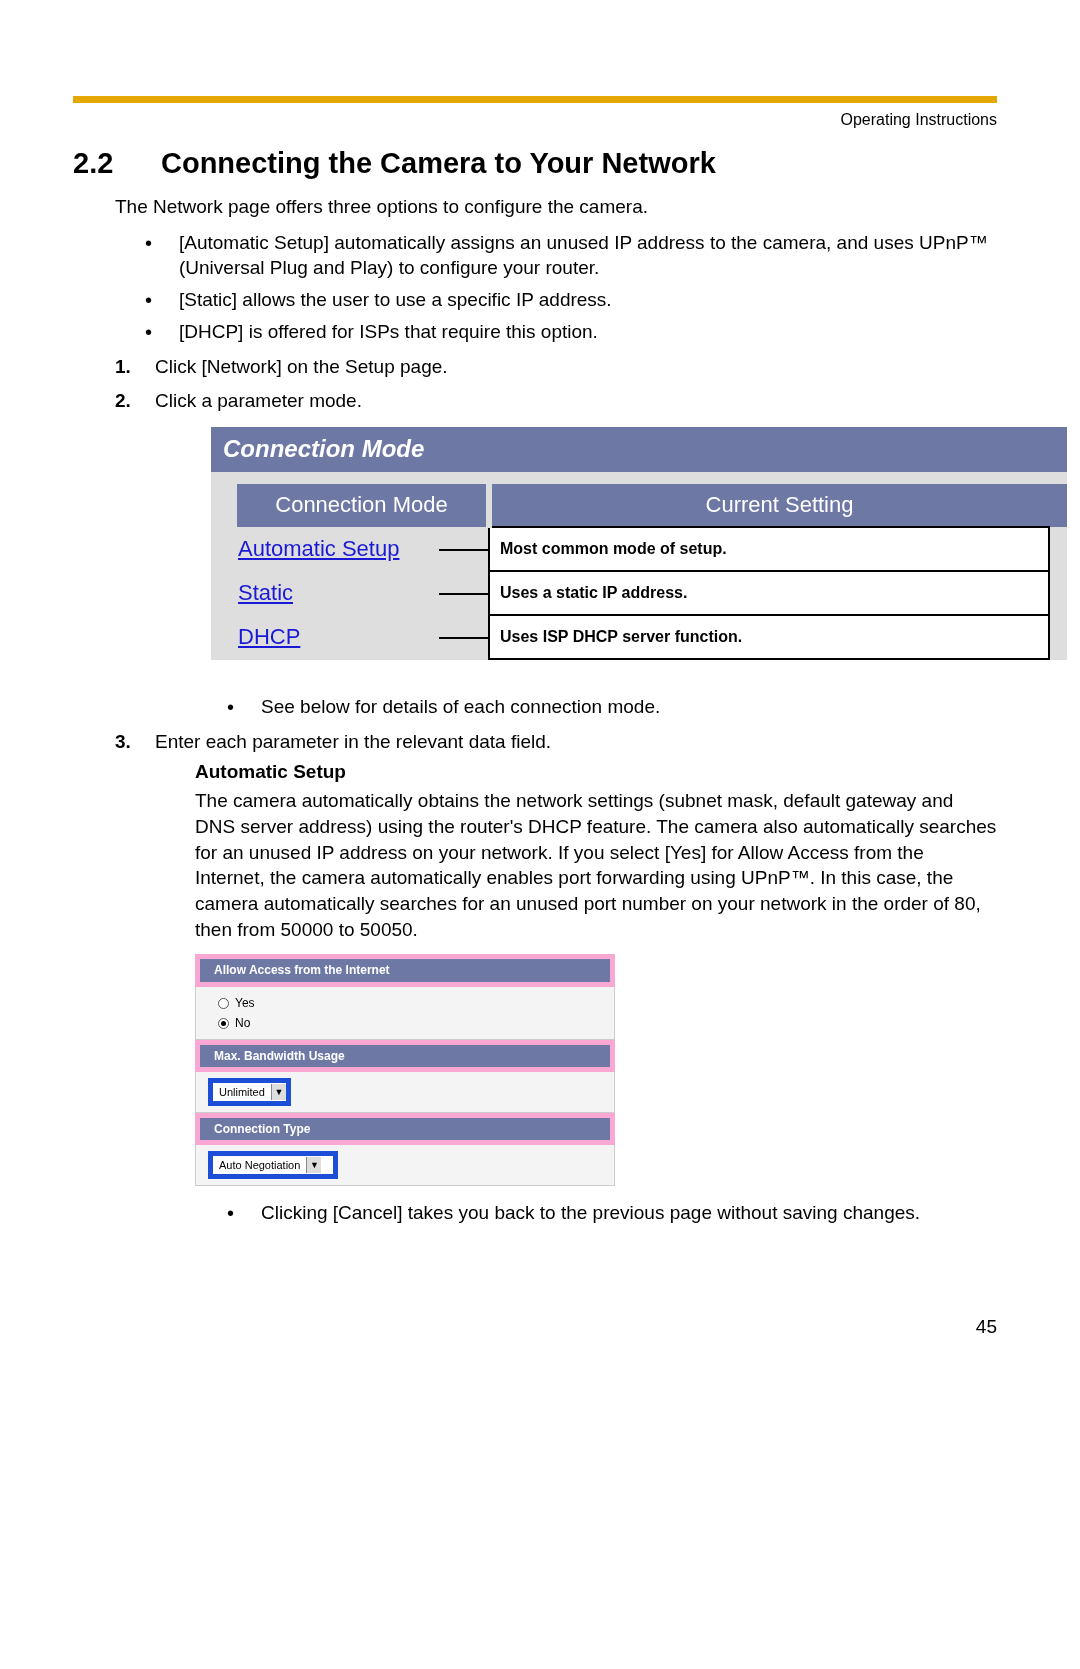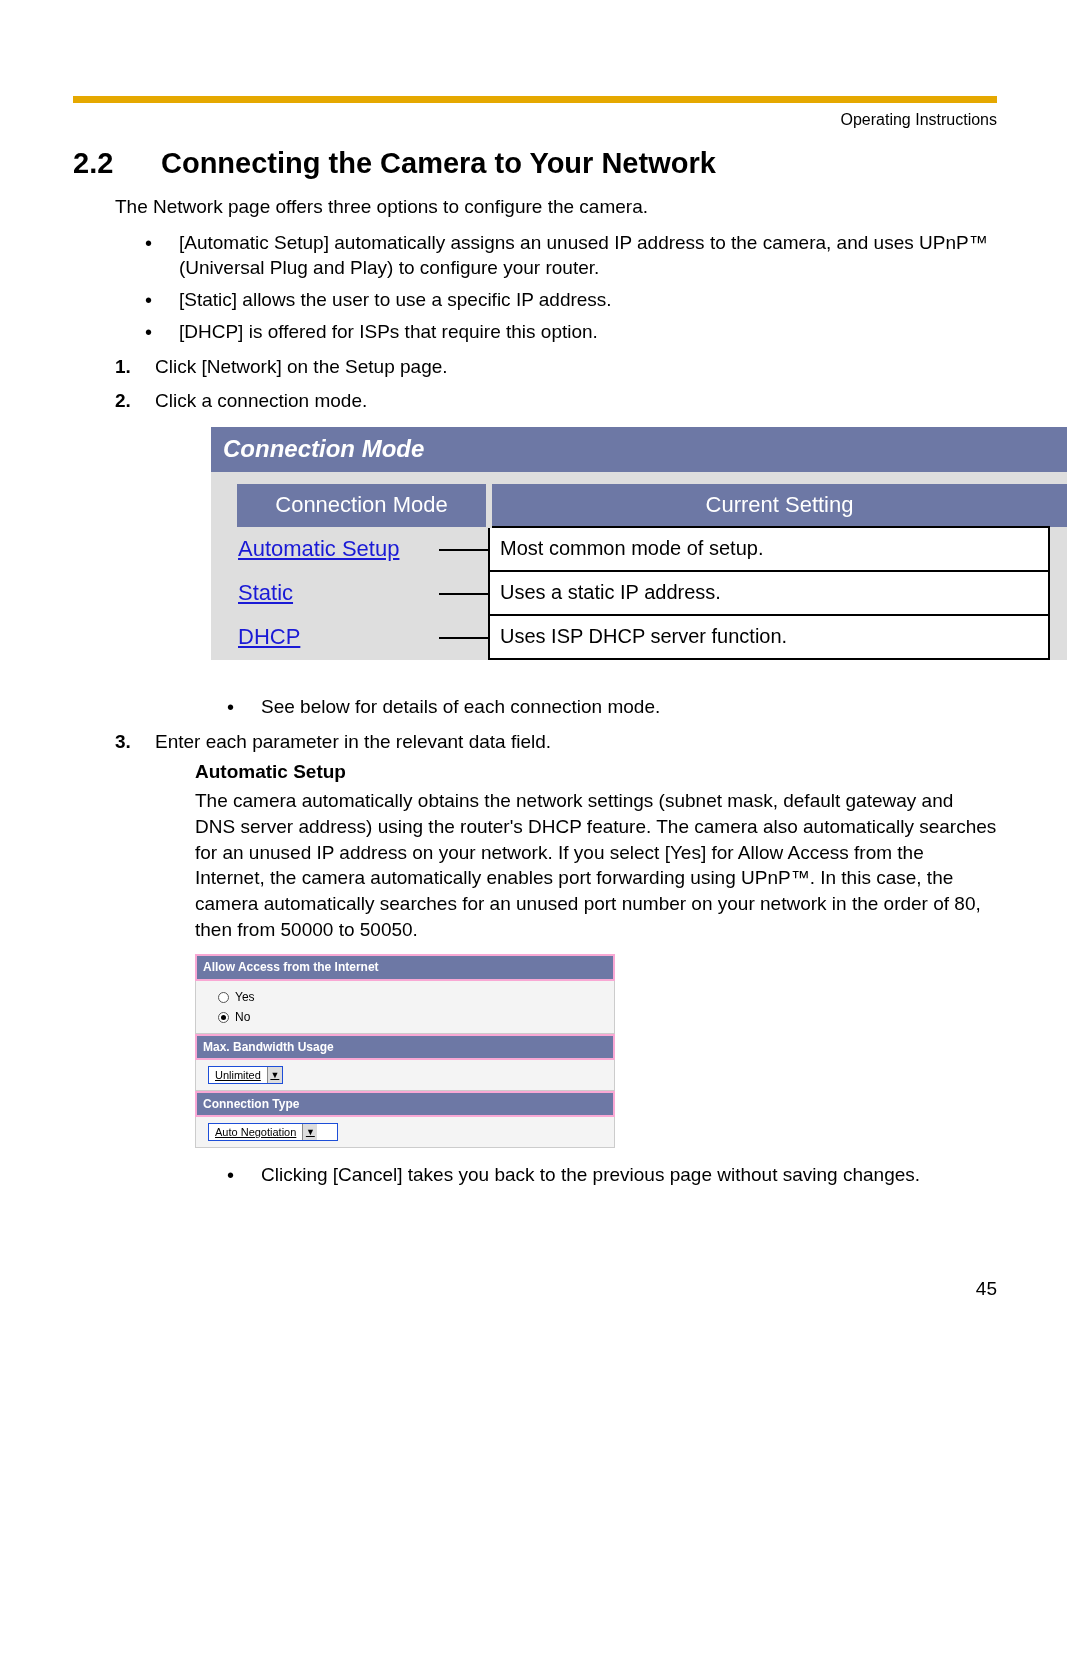--- a/index.html
+++ b/index.html
@@ -124,22 +124,23 @@
     content: "";
     position: absolute;
     top: 50%;
     left: -4px;
     right: 0;
     border-top: 2px solid #000;
   }
   .fig-conn .callout {
     border: 2px solid #000;
     background: #fff;
-    font-size: 20px;
+    font-size: 16px;
     padding: 4px 10px;
+    font-weight: bold;
   }
   .fig-conn .spacer-row td { height: 12px; }
 
   .sub-bullets {
     margin: 0 0 10px 60px;
     padding: 0;
     list-style: none;
   }
   .sub-bullets > li {
     position: relative;
@@ -169,22 +170,22 @@
     margin: 8px 0 14px 40px;
     width: 420px;
     font-family: Verdana, Arial, sans-serif;
     font-size: 12px;
     color: #000;
   }
   .fig-settings .grp-head {
     background: #6d78a5;
     color: #fff;
     font-weight: bold;
-    padding: 3px 6px;
-    border: 2px solid #f9a8d4;
+    padding: 3px 14px;
+    border: 5px solid #f9a8d4;
   }
   .fig-settings .grp-body {
     background: #f4f4f4;
     border: 1px solid #ccc;
     border-top: none;
     padding: 6px 12px;
   }
   .fig-settings .radio-row {
     padding: 2px 0 2px 10px;
   }
@@ -203,25 +204,24 @@
     content: "";
     position: absolute;
     left: 2px; top: 2px;
     width: 5px; height: 5px;
     background: #000;
     border-radius: 50%;
   }
   .fig-settings .dropdown {
     display: inline-flex;
     align-items: center;
-    border: 1px solid #1d4ed8;
+    border: 5px solid #1d4ed8;
     background: #fff;
-    height: 18px;
+    height: 28px;
     font-size: 11px;
-    text-decoration: underline;
   }
   .fig-settings .dropdown .dd-text {
     padding: 0 6px;
   }
   .fig-settings .dropdown .dd-btn {
     width: 15px;
     text-align: center;
     background: #ddd;
     border-left: 1px solid #888;
     font-size: 9px;
@@ -249,21 +249,21 @@
 
   <ul class="bullets">
     <li>[Automatic Setup] automatically assigns an unused IP address to the camera, and uses UPnP™ (Universal Plug and Play) to configure your router.</li>
     <li>[Static] allows the user to use a specific IP address.</li>
     <li>[DHCP] is offered for ISPs that require this option.</li>
   </ul>
 
   <ol class="steps">
     <li>Click [Network] on the Setup page.</li>
     <li>
-      <span>Click a connection mode.</span>
+      <span>Click a parameter mode.</span>
 
       <div class="fig-conn">
         <div class="title-bar">Connection Mode</div>
         <table>
           <tbody>
               <tr class="spacer-row">
                 <td class="pad-left"></td>
                 <td colspan="4"></td>
               </tr>
           <tr class="hdr">

